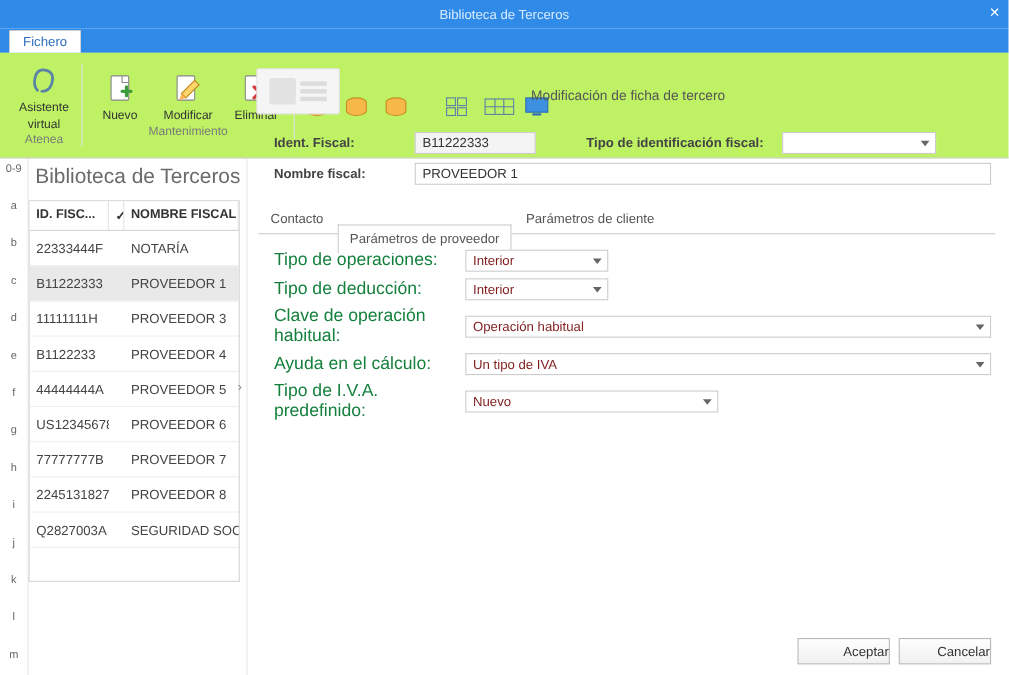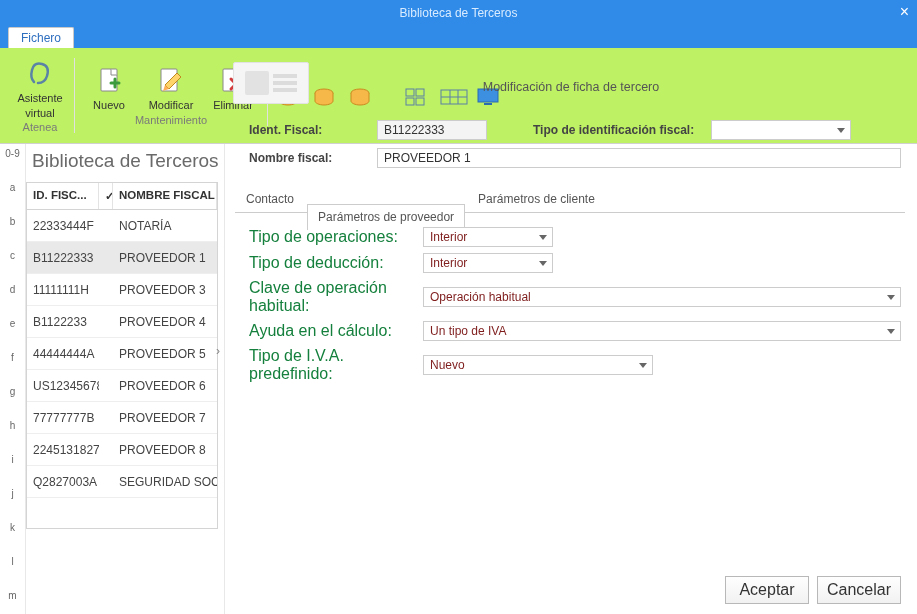--- a/index.html
+++ b/index.html
@@ -74,21 +74,21 @@
 
   .tabs { display:flex; border-bottom:1px solid #ccc; margin:18px 0 14px 0; }
   .tab { padding:5px 10px 6px; font-size:12px; border:1px solid transparent; border-bottom:none; color:#555; cursor:pointer; margin-right:2px;}
   .tab.active { border-color:#ccc; background:#fff; position:relative; top:18px; }
 
   .param-form { padding:0 16px 0 24px; }
   .prow { display:flex; align-items:center; margin-bottom:6px; gap:10px; }
   .plbl { width:164px; font-size:16px; color:#15803d; }
 
   .btnbar { position:absolute; right:16px; bottom:10px; display:flex; gap:8px; }
-  .btn { border:1px solid #b8b8b8; background:linear-gradient(#fefefe,#f1f1f1); padding:4px 0; width:84px; text-align:center; font-size:16px; color:#333; cursor:pointer; }
+  .btn { border:1px solid #b8b8b8; background:linear-gradient(#fefefe,#f1f1f1); padding:4px 0; width:84px; text-align:right; font-size:12px; color:#333; cursor:pointer; }
 
   
   svg { display:block; }
 </style>
 </head>
 <body>
 
 <div class="titlebar">
   <span class="title">Biblioteca de Terceros</span>
   <span class="close">×</span>

